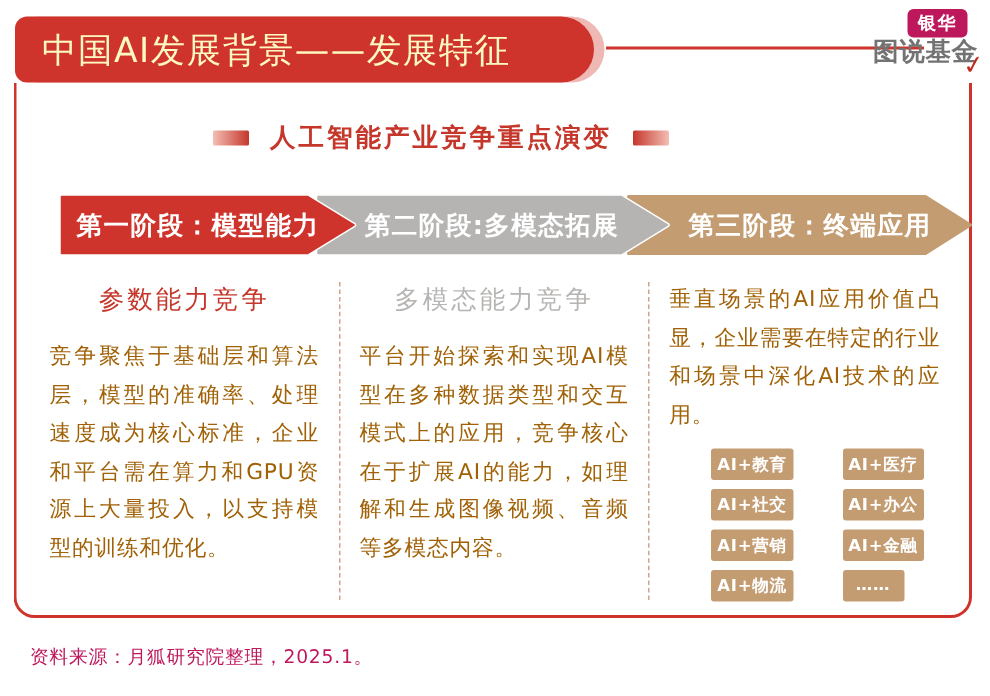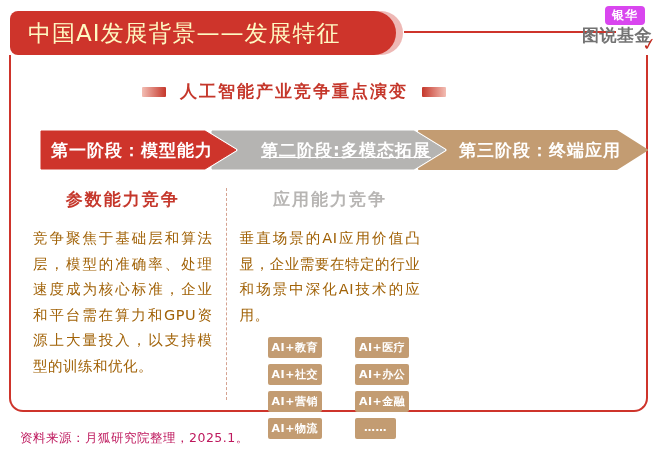--- a/index.html
+++ b/index.html
@@ -12,21 +12,21 @@
     position:absolute; left:10px; top:11px; width:386px; height:44px;
     background:#ce342b; border-radius:8px 22px 22px 8px;
     box-shadow:7px 0 0 0 rgba(206,52,43,0.35);
     display:flex; align-items:center; padding-left:18px;
   }
   .banner-title { color:#fef9c3; font-size:23px; font-weight:normal; letter-spacing:1px; }
   .connector { position:absolute; left:404px; top:31px; width:212px; height:2px; background:#ce342b; }
 
   .logo { position:absolute; left:576px; top:4px; width:82px; text-align:center; }
   .logo-badge {
-    display:inline-block; margin-left:16px; background:#d946ef; color:#fff;
+    display:inline-block; margin-left:16px; background:#be185d; color:#fff;
     font-size:12px; font-weight:bold; padding:1px 7px; border-radius:4px; letter-spacing:1px;
   }
   .logo-name { color:#737373; font-size:17px; font-weight:bold; letter-spacing:0.5px; line-height:20px; }
   .logo-check { position:absolute; right:2px; top:30px; color:#c22b20; font-size:17px; font-weight:bold; transform:rotate(-8deg); }
 
   
   .panel {
     position:absolute; left:9px; top:55px; width:639px; height:357px;
     border-left:2px solid #ce342b; border-right:2px solid #ce342b; border-bottom:2px solid #ce342b;
     border-radius:0 0 14px 14px;
@@ -38,28 +38,28 @@
   .marker { width:24px; height:10px; border-radius:1px; }
   .marker-left  { background:linear-gradient(to right,#f3beb4,#c5372b); }
   .marker-right { background:linear-gradient(to right,#c5372b,#f3beb4); }
 
   
   .arrows-svg { position:absolute; left:0; top:128px; width:660px; height:44px; }
   .stage-labels { position:absolute; left:0; top:128px; width:539px; height:44px; }
   .stage-label { position:absolute; top:0; height:44px; display:flex; align-items:center; justify-content:center;
                  color:#ffffff; font-size:17px; font-weight:bold; letter-spacing:1px; }
   .stage-label.s1 { left:41px;  width:182px; }
-  .stage-label.s2 { left:252px; width:188px;text-decoration:underline; }
+  .stage-label.s2 { left:234px; width:188px; }
   .stage-label.s3 { left:446px; width:188px; }
 
   
   .columns { position:absolute; left:20px; top:188px; width:620px; height:212px; display:flex; }
   .col { width:206.6px; padding:0 13px; }
   .col.divided { border-right:1px dashed #d5a290; }
-  .col-heading { text-align:center; font-size:17px; font-weight:bold; letter-spacing:2px; margin-bottom:15px; }
+  .col-heading { text-align:center; font-size:17px; font-weight:normal; letter-spacing:2px; margin-bottom:15px; }
   .col:nth-child(1) .col-heading { color:#c5372b; }
   .col:nth-child(2) .col-heading { color:#b7b5b3; }
   .col:nth-child(3) .col-heading { color:#bf9666; }
   .col-body { font-size:14.5px; font-weight:400; color:#a16207; line-height:25.5px; letter-spacing:0.5px; text-align:justify; }
 
   
   .tags { margin-top:9px; display:flex; flex-wrap:wrap; gap:6px 5px; }
   .tag { background:#c39c72; color:#ffffff; font-size:11px; font-weight:bold; padding:3px 4px;
          border-radius:2px; min-width:41px; text-align:center; letter-spacing:0.5px;margin-left:28px; }
 
@@ -101,22 +101,25 @@
     <div class="stage-label s1">第一阶段：模型能力</div>
     <div class="stage-label s2">第二阶段:多模态拓展</div>
     <div class="stage-label s3">第三阶段：终端应用</div>
   </div>
 
   <div class="columns">
     <div class="col divided">
       <div class="col-heading">参数能力竞争</div>
       <div class="col-body">竞争聚焦于基础层和算法层，模型的准确率、处理速度成为核心标准，企业和平台需在算力和GPU资源上大量投入，以支持模型的训练和优化。</div>
     </div>
+    <div class="col divided">
+      <div class="col-heading">多模态能力竞争</div>
+      <div class="col-body">平台开始探索和实现AI模型在多种数据类型和交互模式上的应用，竞争核心在于扩展AI的能力，如理解和生成图像视频、音频等多模态内容。</div>
+    </div>
     <div class="col">
-      <div class="col-heading">应用能力竞争</div>
       <div class="col-body">垂直场景的AI应用价值凸显，企业需要在特定的行业和场景中深化AI技术的应用。</div>
       <div class="tags">
         <span class="tag">AI+教育</span>
         <span class="tag">AI+医疗</span>
         <span class="tag">AI+社交</span>
         <span class="tag">AI+办公</span>
         <span class="tag">AI+营销</span>
         <span class="tag">AI+金融</span>
         <span class="tag">AI+物流</span>
         <span class="tag">……</span>

